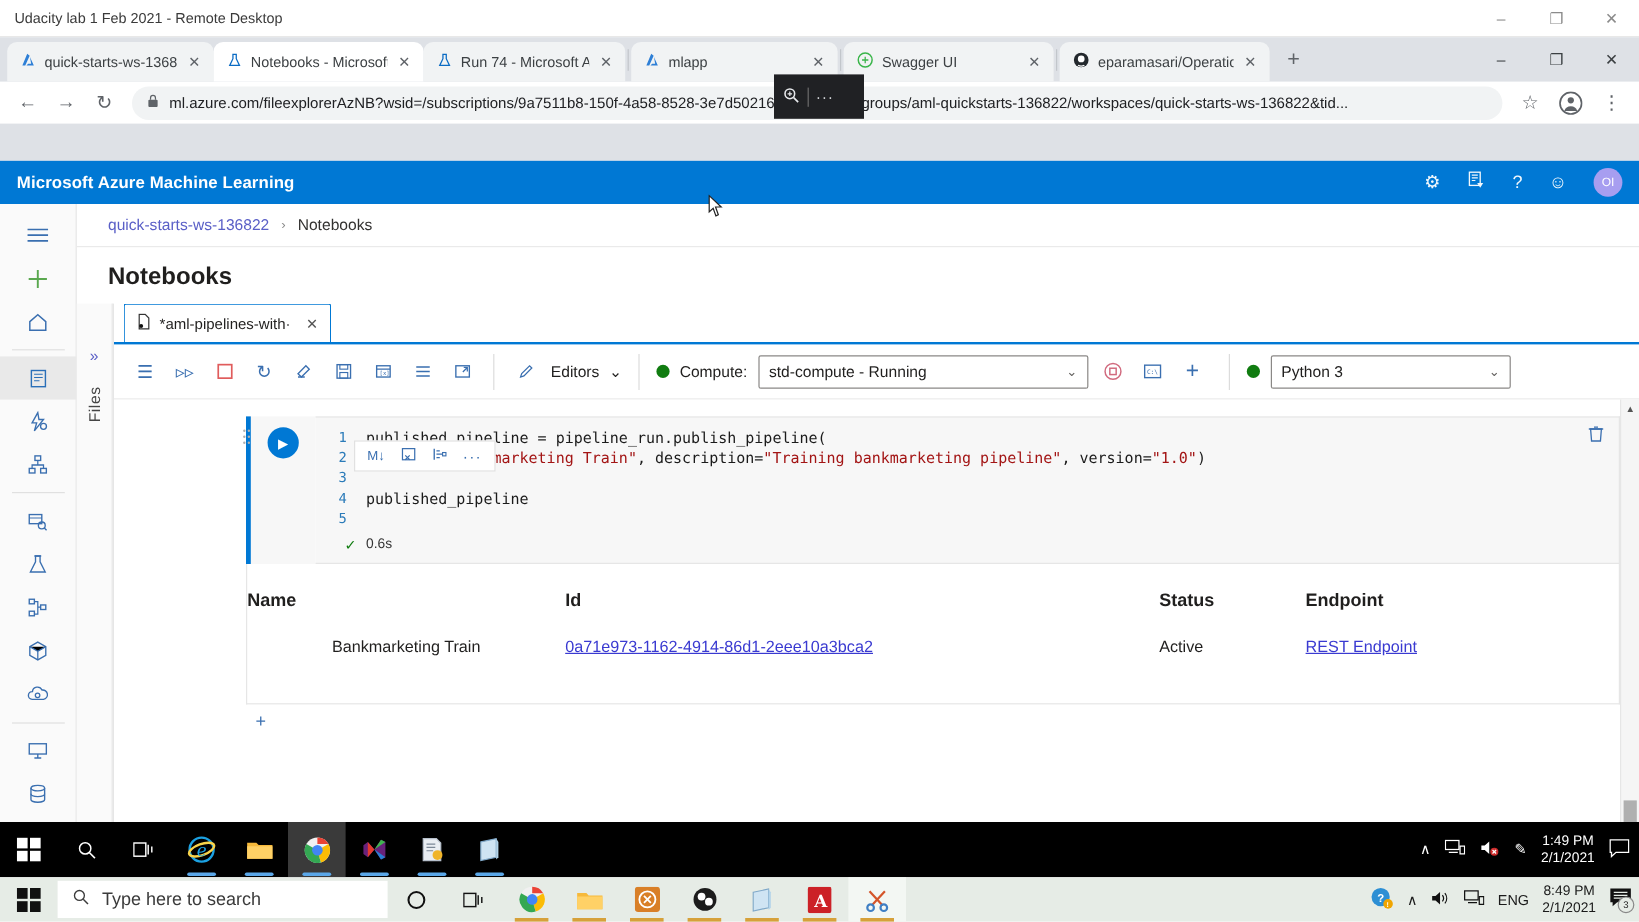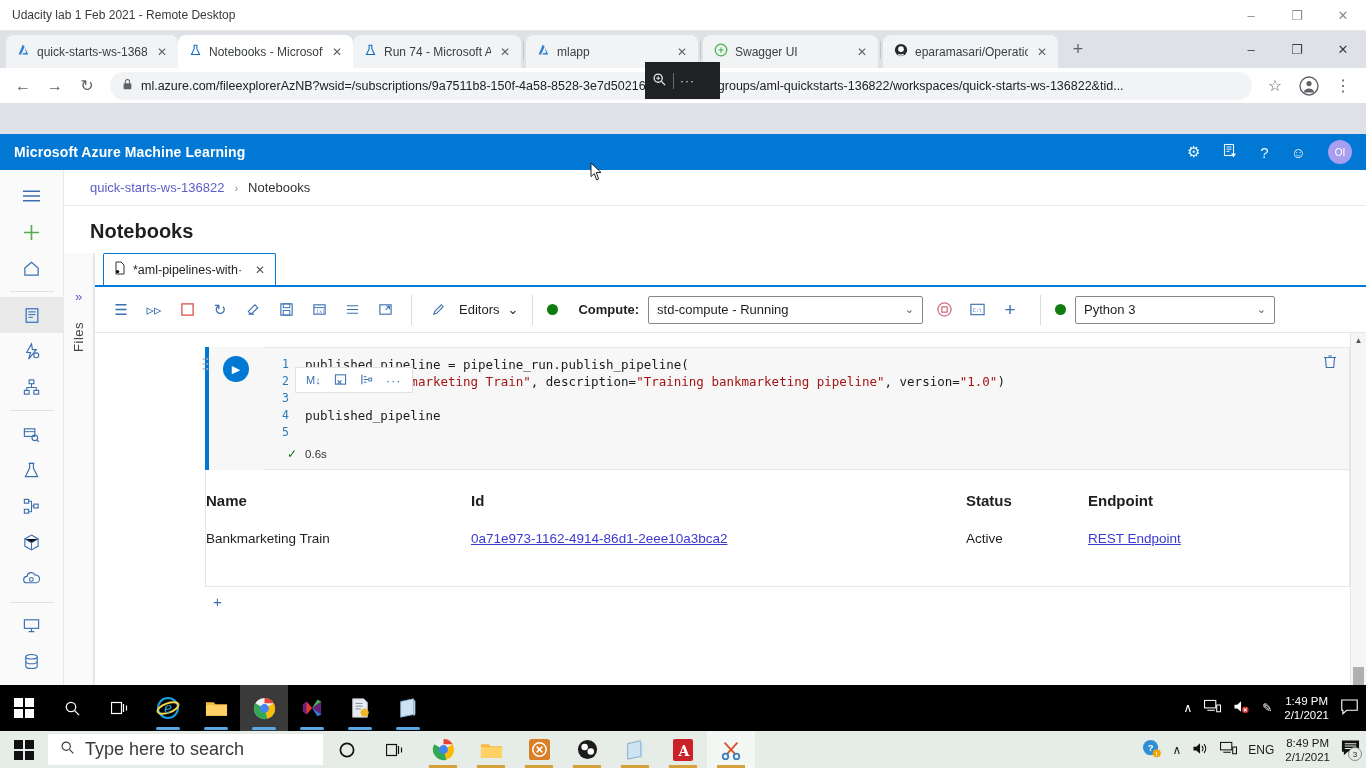--- a/index.html
+++ b/index.html
@@ -89,22 +89,22 @@
            display:flex; align-items:center; gap:7px; padding:12px 10px; font-size:12.5px;
            color:#201f1e; border-radius:2px 2px 0 0; }
   .nbtab .x { color:#555; font-size:12px; margin-left:6px; }
 
   .nbtoolbar { height:46px; display:flex; align-items:center; border-bottom:1px solid #e6e6e6; }
   .tbgroup { display:flex; align-items:center; gap:9px; padding:0 14px; height:30px; }
   .tbgroup.bordered { border-right:1px solid #dcdcdc; }
   .tbicon { width:24px; height:24px; display:flex; align-items:center; justify-content:center;
             color:#3a6fb0; font-size:15px; }
   .editors-btn { display:flex; align-items:center; gap:8px; color:#201f1e; font-size:13px; }
-  .compute-label { display:flex; align-items:center; gap:20px; font-size:13px;
-                   font-weight:bold; color:#201f1e; }
+  .compute-label { display:flex; align-items:center; gap:8px; font-size:13px;
+                   font-weight:normal; color:#201f1e; }
   .greendot { width:11px; height:11px; border-radius:50%; background:#107c10; display:inline-block; }
   .selectbox { height:28px; border:1px solid #8a8886; border-radius:2px; display:flex;
                align-items:center; padding:0 8px; font-size:13px; color:#201f1e;
                min-width:275px; justify-content:space-between; background:#fff; }
   .selectbox .chev { color:#605e5c; font-size:11px; }
   .kernelbox { min-width:200px; }
 
   .kernelbar { height:26px; background:#0078d4; color:#fff; display:flex; align-items:center;
                padding:0 12px; font-size:12.5px; }
   .kernelbar .right { margin-left:auto; }
@@ -138,21 +138,21 @@
           font-size:11.5px; color:#333; }
   .check { color:#107c10; font-size:12px; }
 
   .outputbox { margin-left:110px; background:#fff; border:1px solid #e6e6e6; border-top:none;
                padding:14px 0 26px 0; }
   table.outtbl { border-collapse:collapse; width:100%; }
   table.outtbl th { text-align:left; font-size:15px; font-weight:bold; color:#201f1e;
                     padding:8px 0 22px 0; }
   table.outtbl td { font-size:13.5px; color:#201f1e; padding:0 0 14px 0; }
   table.outtbl a { color:#3a3ad1; text-decoration:underline; }
-  .col-name { padding-left:88px; width:265px; }
+  .col-name { padding-left:88px; width:265px;text-align:center; }
   .col-id { width:495px; }
   .col-status { width:122px; }
 
   .addcell { margin-left:110px; padding:6px 0 0 8px; color:#3a6fb0; font-size:15px; }
 
   .vscroll { width:16px; background:#f5f5f5; border-left:1px solid #e6e6e6;
              display:flex; flex-direction:column; align-items:center; }
   .vscroll .arw { font-size:8px; color:#555; padding:3px 0; }
   .vscroll .thumb { width:11px; height:28px; background:#b0b0b0; margin-top:auto;
                     margin-bottom:6px; }
@@ -167,21 +167,21 @@
                             height:3px; background:#5aa7e8; border-radius:2px; }
   .tb-icon.active { background:#3a3a3a; }
   .tray-rdp { margin-left:auto; display:flex; align-items:center; gap:12px; padding-right:8px;
               color:#fff; font-size:12px; }
   .clock { text-align:center; line-height:14px; font-size:11.5px; }
 
   .taskbar-host { position:absolute; left:0; top:731px; width:1366px; height:37px;
                   background:#e6ece6; display:flex; align-items:center; }
   .host-start { width:48px; height:37px; display:flex; align-items:center; justify-content:center; }
   .searchbox { width:275px; height:31px; background:#fff; display:flex; align-items:center;
-               gap:10px; padding:12px 12px; font-size:18px; color:#3b3b3b; }
+               gap:10px; padding:12px 12px; font-size:15px; color:#3b3b3b; }
   .host-icon { width:48px; height:37px; display:flex; align-items:center; justify-content:center;
                position:relative; }
   .host-icon.running::after { content:''; position:absolute; bottom:0; left:10px; width:28px;
                               height:3px; background:#d6a13a; }
   .host-icon.active { background:#f3f7f3; }
   .tray-host { margin-left:auto; display:flex; align-items:center; gap:11px; padding-right:6px;
                color:#1a1a1a; font-size:12px; }
   .badge-num { position:absolute; right:-2px; bottom:-1px; width:14px; height:14px;
                border-radius:50%; background:#e6ece6; border:1px solid #888; font-size:8px;
                display:flex; align-items:center; justify-content:center; color:#222; }

